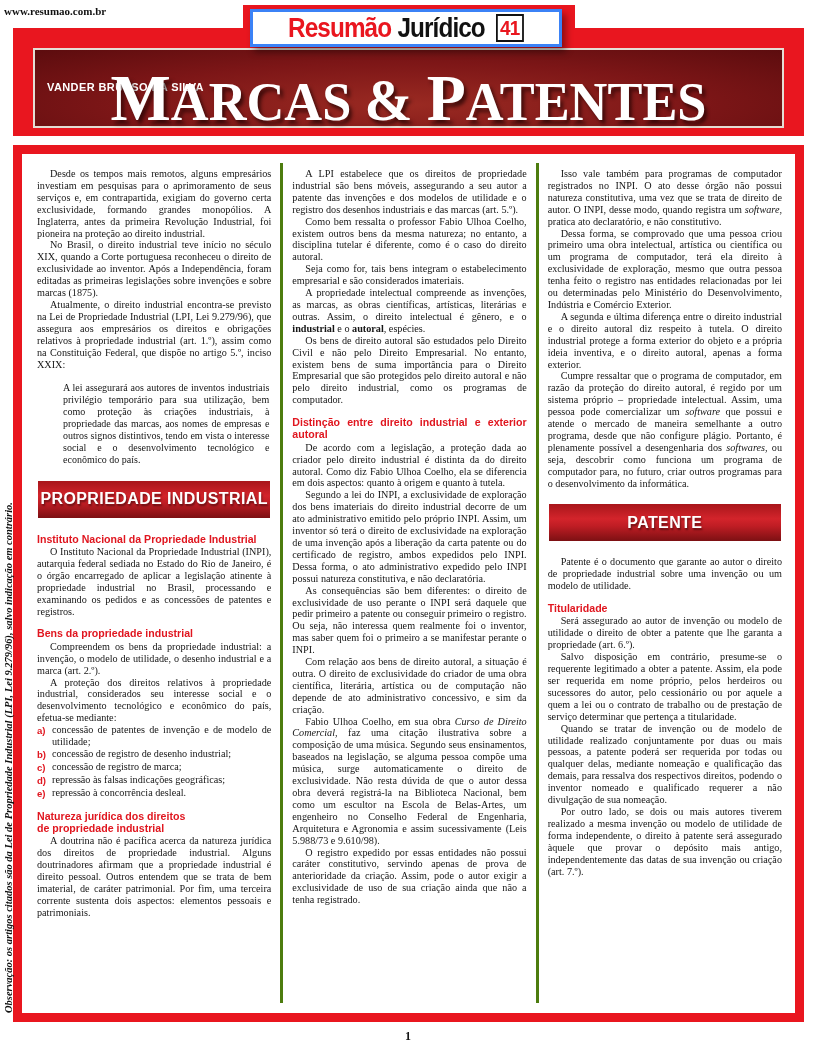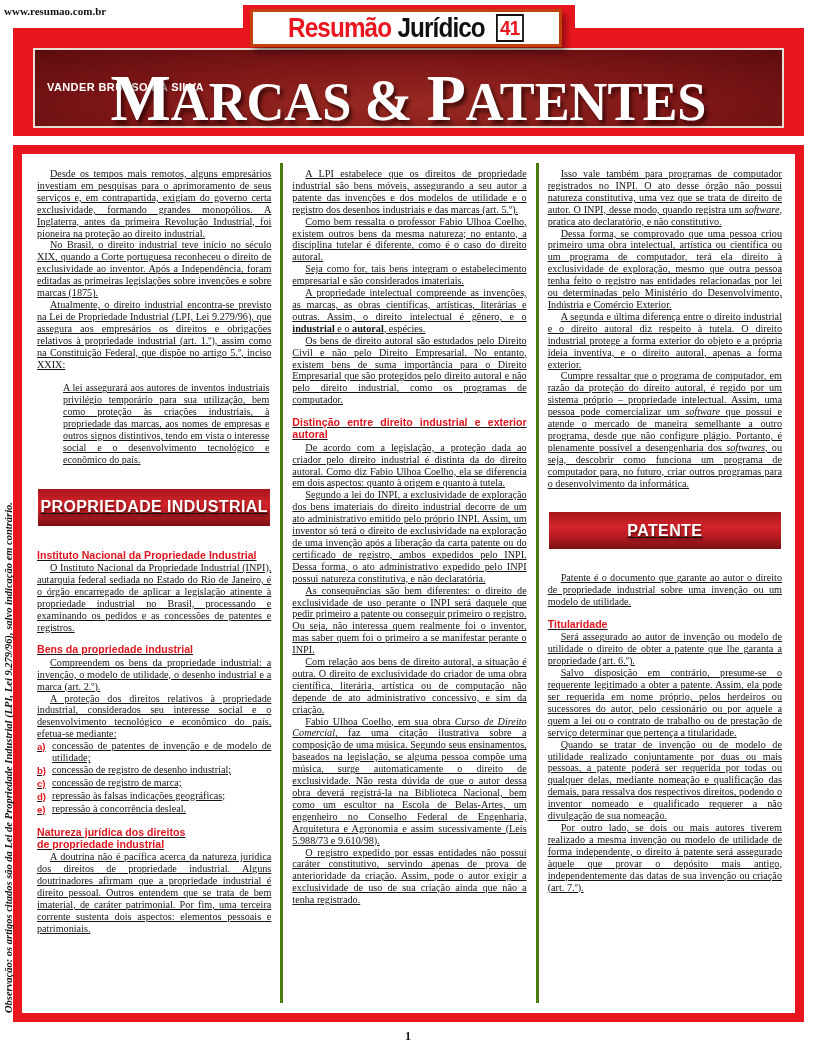--- a/index.html
+++ b/index.html
@@ -20,45 +20,45 @@
     background: radial-gradient(ellipse at 50% 72%, #9a2a22 0%, #7d1617 55%, #5c0c0e 100%);
   }
   .author { position:absolute; left:12px; top:11px; color:#fff; font:bold 11px "Liberation Sans", sans-serif; letter-spacing:.4px;margin-top:20px; }
   .page-title {
     position:absolute; left:0; right:0; bottom:-5px; margin:0; text-align:center;
     color:#fff; font-family:"Liberation Serif", serif; font-weight:bold; font-size:54px; line-height:1;
     text-shadow:3px 4px 4px rgba(25,0,0,.65); transform:scaleX(.97); white-space:nowrap;
   }
   .logo-box {
     position:absolute; left:250px; top:9px; width:312px; height:38px; background:#fff;
-    border:3px solid #c2410c; display:flex; align-items:center; justify-content:center;
+    border:3px solid #3b82f6; display:flex; align-items:center; justify-content:center;
     box-shadow:4px 5px 7px rgba(0,0,0,.4); z-index:5;
   }
   .logo-words {
     display:flex; align-items:center; gap:7px; transform:scaleX(.9); white-space:nowrap;
     font-family:"Liberation Sans", sans-serif; font-weight:bold; font-size:27px; letter-spacing:-1px; line-height:1;
   }
   .logo-word-red { color:#e9161f; }
   .logo-word-black { color:#111; }
   .issue-badge { margin-left:5px; border:2px solid #111; color:#e9161f; font:bold 21px/1 "Liberation Sans", sans-serif; padding:1px 3px 2px; background:#fff; }
 
   
   .content-frame {
     position:absolute; left:13px; top:145px; width:791px; height:877px;
     border:9px solid #e9161f; background:#fff;
   }
   .columns { display:flex; height:100%; padding:9px 4px 10px 6px; }
-  .column { flex:1 1 0; padding:5px 9px 0; overflow:hidden; text-align:justify; hyphens:auto;text-decoration:underline; }
+  .column { flex:1 1 0; padding:5px 9px 0; overflow:hidden; text-align:justify; hyphens:auto; }
   .column + .column { border-left:3px solid #4d7c0f; }
 
   .para { margin:0; text-indent:13px; font-size:10.2px; line-height:11.9px; }
   .quote { margin:12px 2px 12px 26px; font-size:10px; line-height:11.9px; }
   .subhead { margin:10px 0 1px; font:bold 10.6px/12.3px "Liberation Sans", sans-serif; color:#e0161f; white-space:pre-line; }
   .banner {
-    margin:23px 1px; height:37px; display:flex; align-items:center; justify-content:center;
+    margin:15px 1px; height:37px; display:flex; align-items:center; justify-content:center;
     color:#fff; font:bold 16px "Liberation Sans", sans-serif; letter-spacing:.4px;
     background:linear-gradient(180deg,#a8161b 0%,#d3242b 40%,#bf1d24 60%,#7c1013 100%);
     text-shadow:1px 2px 2px rgba(0,0,0,.45);
   }
   .list { margin:0; }
   .list-item { display:flex; font-size:10.2px; line-height:11.9px; }
   .marker { flex:0 0 15px; color:#e0161f; font-weight:bold; font-family:"Liberation Sans", sans-serif; font-size:9.6px; padding-top:1px; }
   .li-text { flex:1; text-align:justify; }
 
   .side-note {

